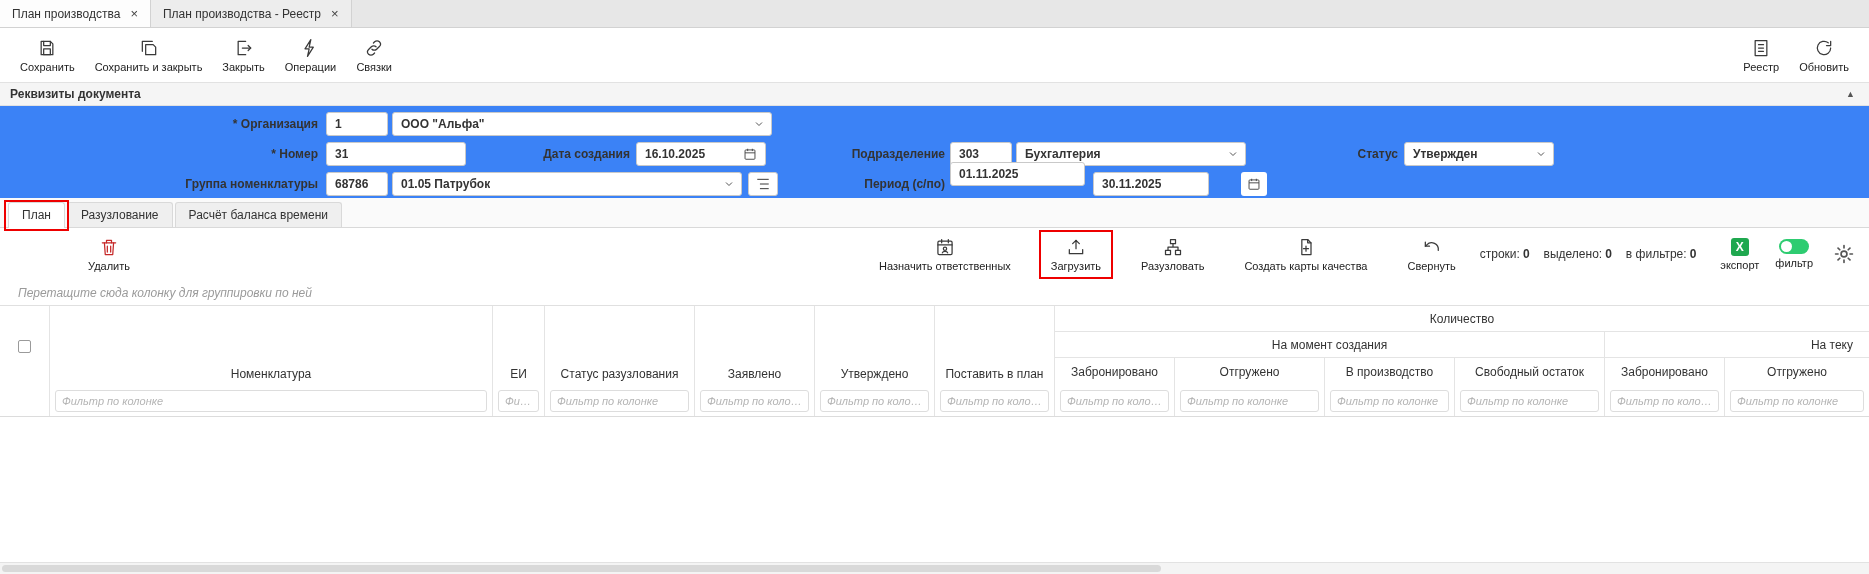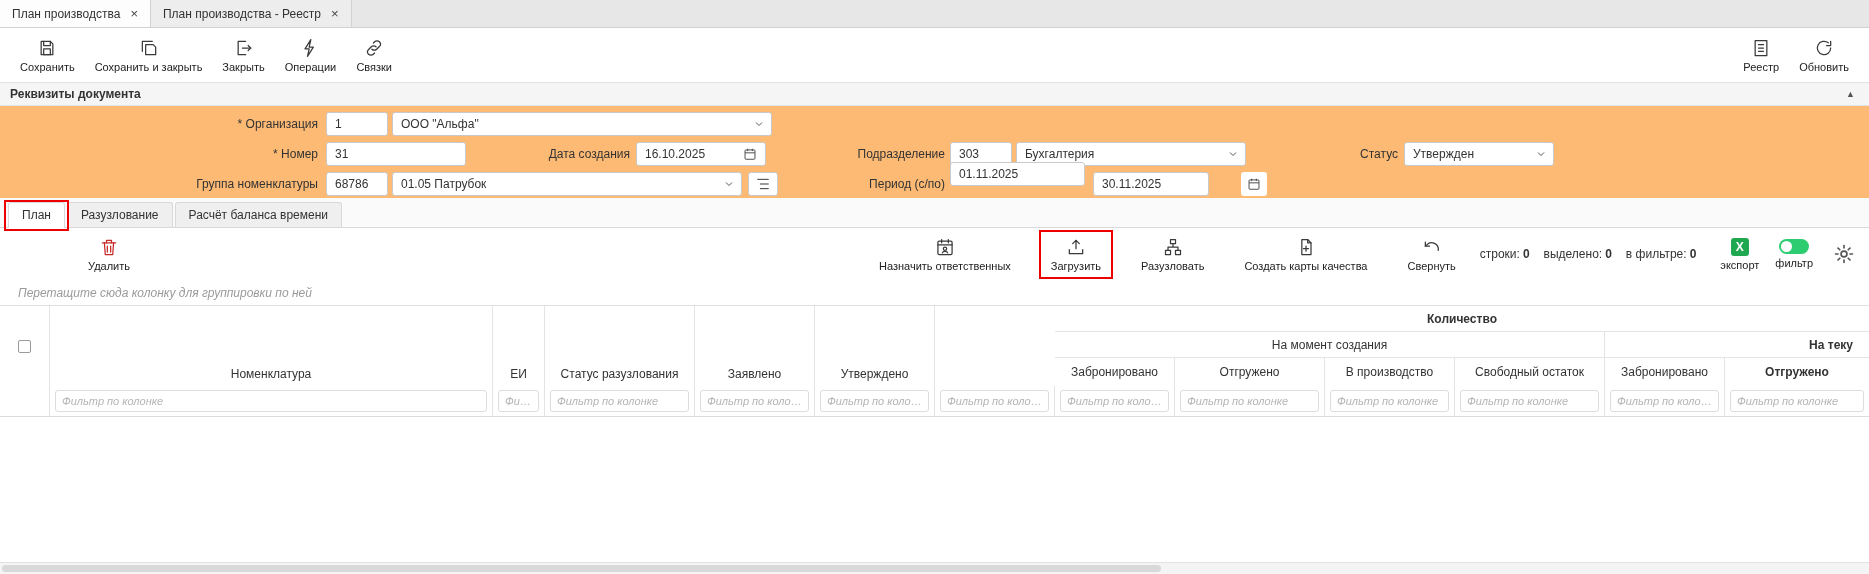--- a/index.html
+++ b/index.html
@@ -16,21 +16,21 @@
   
   .toolbar { height:54px; display:flex; align-items:center; padding:16px 10px; background:#fff; }
   .tbtn { display:flex; flex-direction:column; align-items:center; justify-content:center; gap:3px; padding:2px 10px; min-width:56px; font-size:11px; color:#222; cursor:pointer; }
   .ic { width:20px; height:20px; stroke:#3a3a3a; fill:none; stroke-width:1.5; stroke-linecap:round; stroke-linejoin:round; }
   .ic.red { stroke:var(--delete_red,#c62828); }
   .spacer { flex:1; }
   
   .reqbar { height:24px; background:#f5f5f5; border-top:1px solid #e2e2e2; border-bottom:1px solid #e2e2e2; display:flex; align-items:center; justify-content:space-between; padding:0 14px 0 10px; font-weight:bold; }
   .collapse { font-size:9px; color:#555; cursor:pointer; }
   
-  .form { position:relative; height:92px; background:#fdba74; }
+  .form { position:relative; height:92px; background:#3b82f6;font-weight:bold; }
   .lbl { position:absolute; height:24px; line-height:24px; text-align:right; color:#333; white-space:nowrap; }
   .inp, .sel, .sq-btn { position:absolute; height:24px; border:1px solid #c9c9c9; border-radius:3px; background:#fff; display:flex; align-items:center; padding:0 8px; }
   .sel { justify-content:space-between; padding-right:6px; cursor:pointer; }
   .sel span, .inp span { white-space:nowrap; overflow:hidden; }
   .chev { width:12px; height:12px; stroke:#555; fill:none; stroke-width:2; flex:none; margin-left:6px; }
   .cal { width:14px; height:14px; stroke:#444; fill:none; stroke-width:1.6; flex:none; }
   .inp .cal { margin-left:auto; }
   .sq-btn { justify-content:center; padding:0; cursor:pointer; }
   
   .doctabs { height:30px; background:#fafafa; border-bottom:1px solid #d9d9d9; display:flex; align-items:flex-end; padding-left:8px; }
@@ -54,21 +54,21 @@
   .ann.up  { inset:-5px -8px; }
   
   .hint { height:26px; border-bottom:1px solid #e0e0e0; display:flex; align-items:center; padding-left:18px; font-style:italic; color:#9a9a9a; background:#fff; }
   
   .thead { display:grid; background:#fff; border-bottom:1px solid #dcdcdc;
     grid-template-columns:50px 443px 52px 150px 120px 120px 120px 120px 150px 130px 150px 120px minmax(140px,1fr);
     grid-template-rows:26px 26px 28px 30px; }
   .hc { border-right:1px solid #e4e4e4; display:flex; align-items:flex-end; justify-content:center; text-align:center; padding:5px 4px; color:#333; cursor:pointer; }
   .hc.mid { align-items:center; padding:2px 4px; }
   .hc.grp { align-items:center; border-bottom:1px solid #e4e4e4; cursor:default; }
-  .hc.noR { border-right:none;font-weight:bold; }
+  .hc.noR { border-right:none; }
   .hc.right { justify-content:flex-end; padding-right:16px; }
   .hc.cbcell { align-items:center; justify-content:center; cursor:default; }
   .fc { grid-row:4; border-right:1px solid #e4e4e4; display:flex; align-items:center; padding:3px 5px; }
   .fc.noR { border-right:none; }
   .flt { width:100%; height:22px; border:1px solid #ddd; border-radius:3px; padding:0 6px; font-size:11px; font-family:inherit; color:#333; text-overflow:ellipsis; }
   .flt::placeholder { color:#b5b5b5; font-style:italic; opacity:1; }
   .cb { width:13px; height:13px; border:1px solid #9a9a9a; border-radius:2px; background:#fff; cursor:pointer; }
   
   .tbody { background:#fff; height:146px; }
   .hscroll { position:absolute; bottom:0; left:0; right:0; height:12px; background:#f4f4f4; border-top:1px solid #e2e2e2; }
@@ -332,20 +332,23 @@
     </div>
   <div class="hc" style="grid-column:4;grid-row:1/4">
       <span>Статус разузлования</span>
     </div>
   <div class="hc" style="grid-column:5;grid-row:1/4">
       <span>Заявлено</span>
     </div>
   <div class="hc" style="grid-column:6;grid-row:1/4">
       <span>Утверждено</span>
     </div>
+  <div class="hc" style="grid-column:7;grid-row:1/4">
+      <span>Поставить в план</span>
+    </div>
 
   <div class="hc grp noR" style="grid-column:8/14;grid-row:1">
       <span>Количество</span>
     </div>
   <div class="hc grp" style="grid-column:8/12;grid-row:2">
       <span>На момент создания</span>
     </div>
   <div class="hc grp noR right" style="grid-column:12/14;grid-row:2">
       <span>На теку</span>
     </div>

